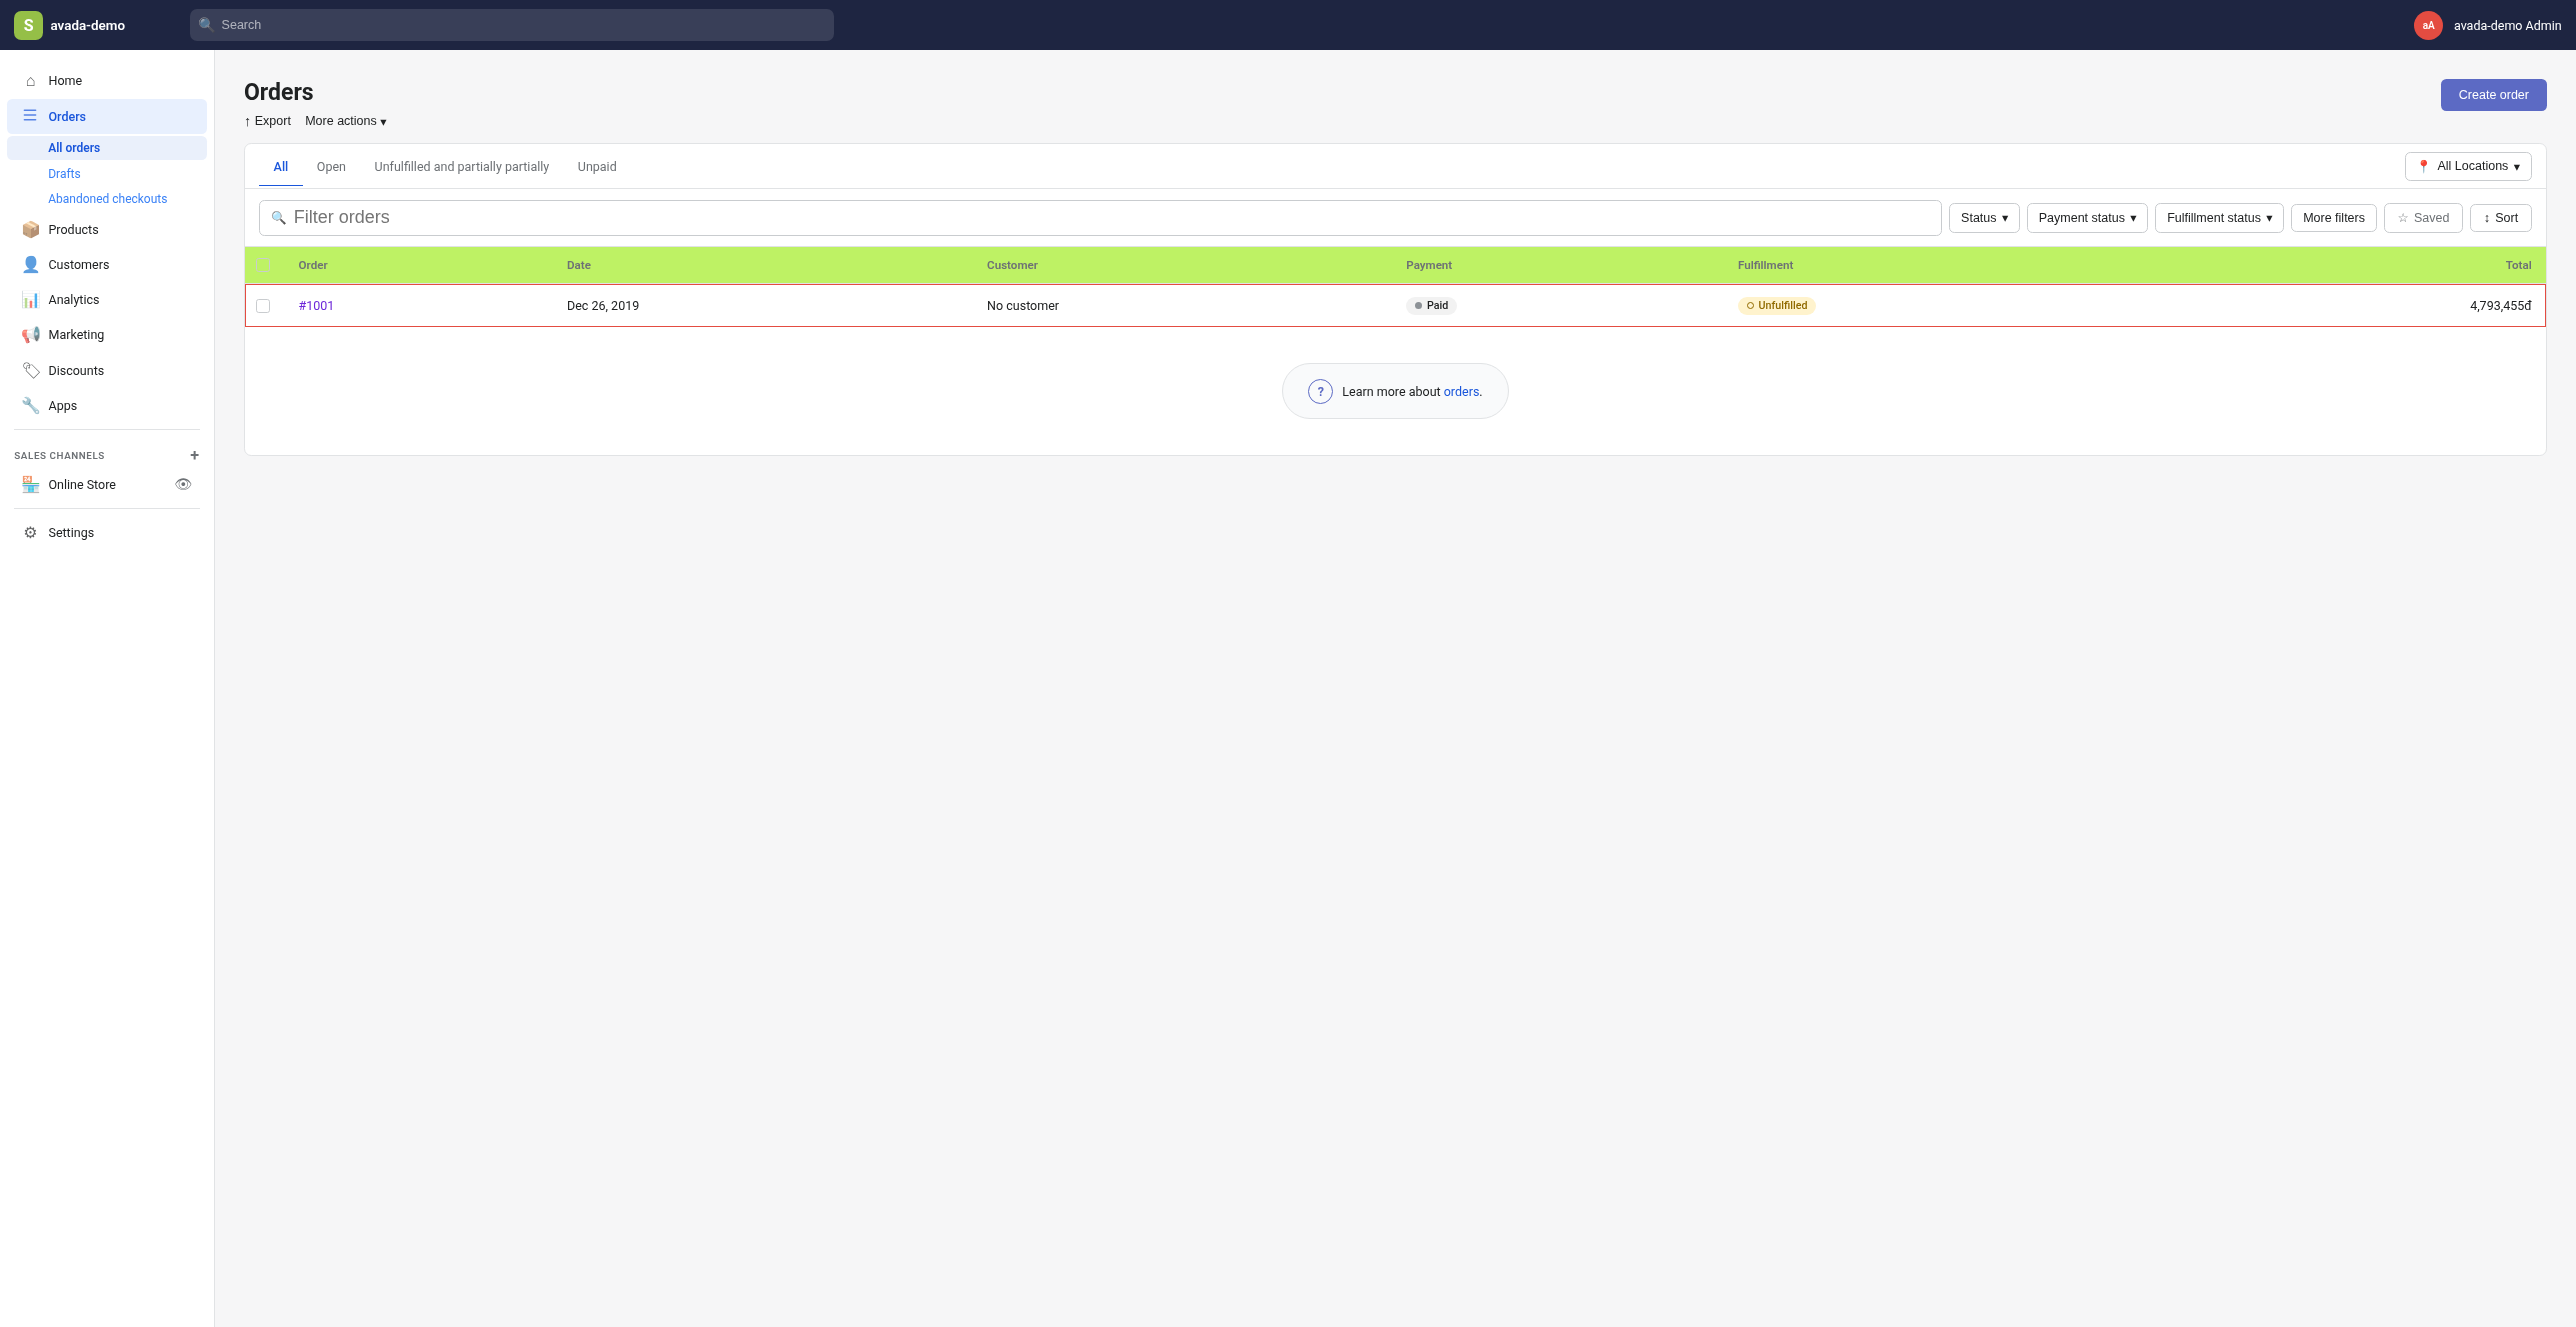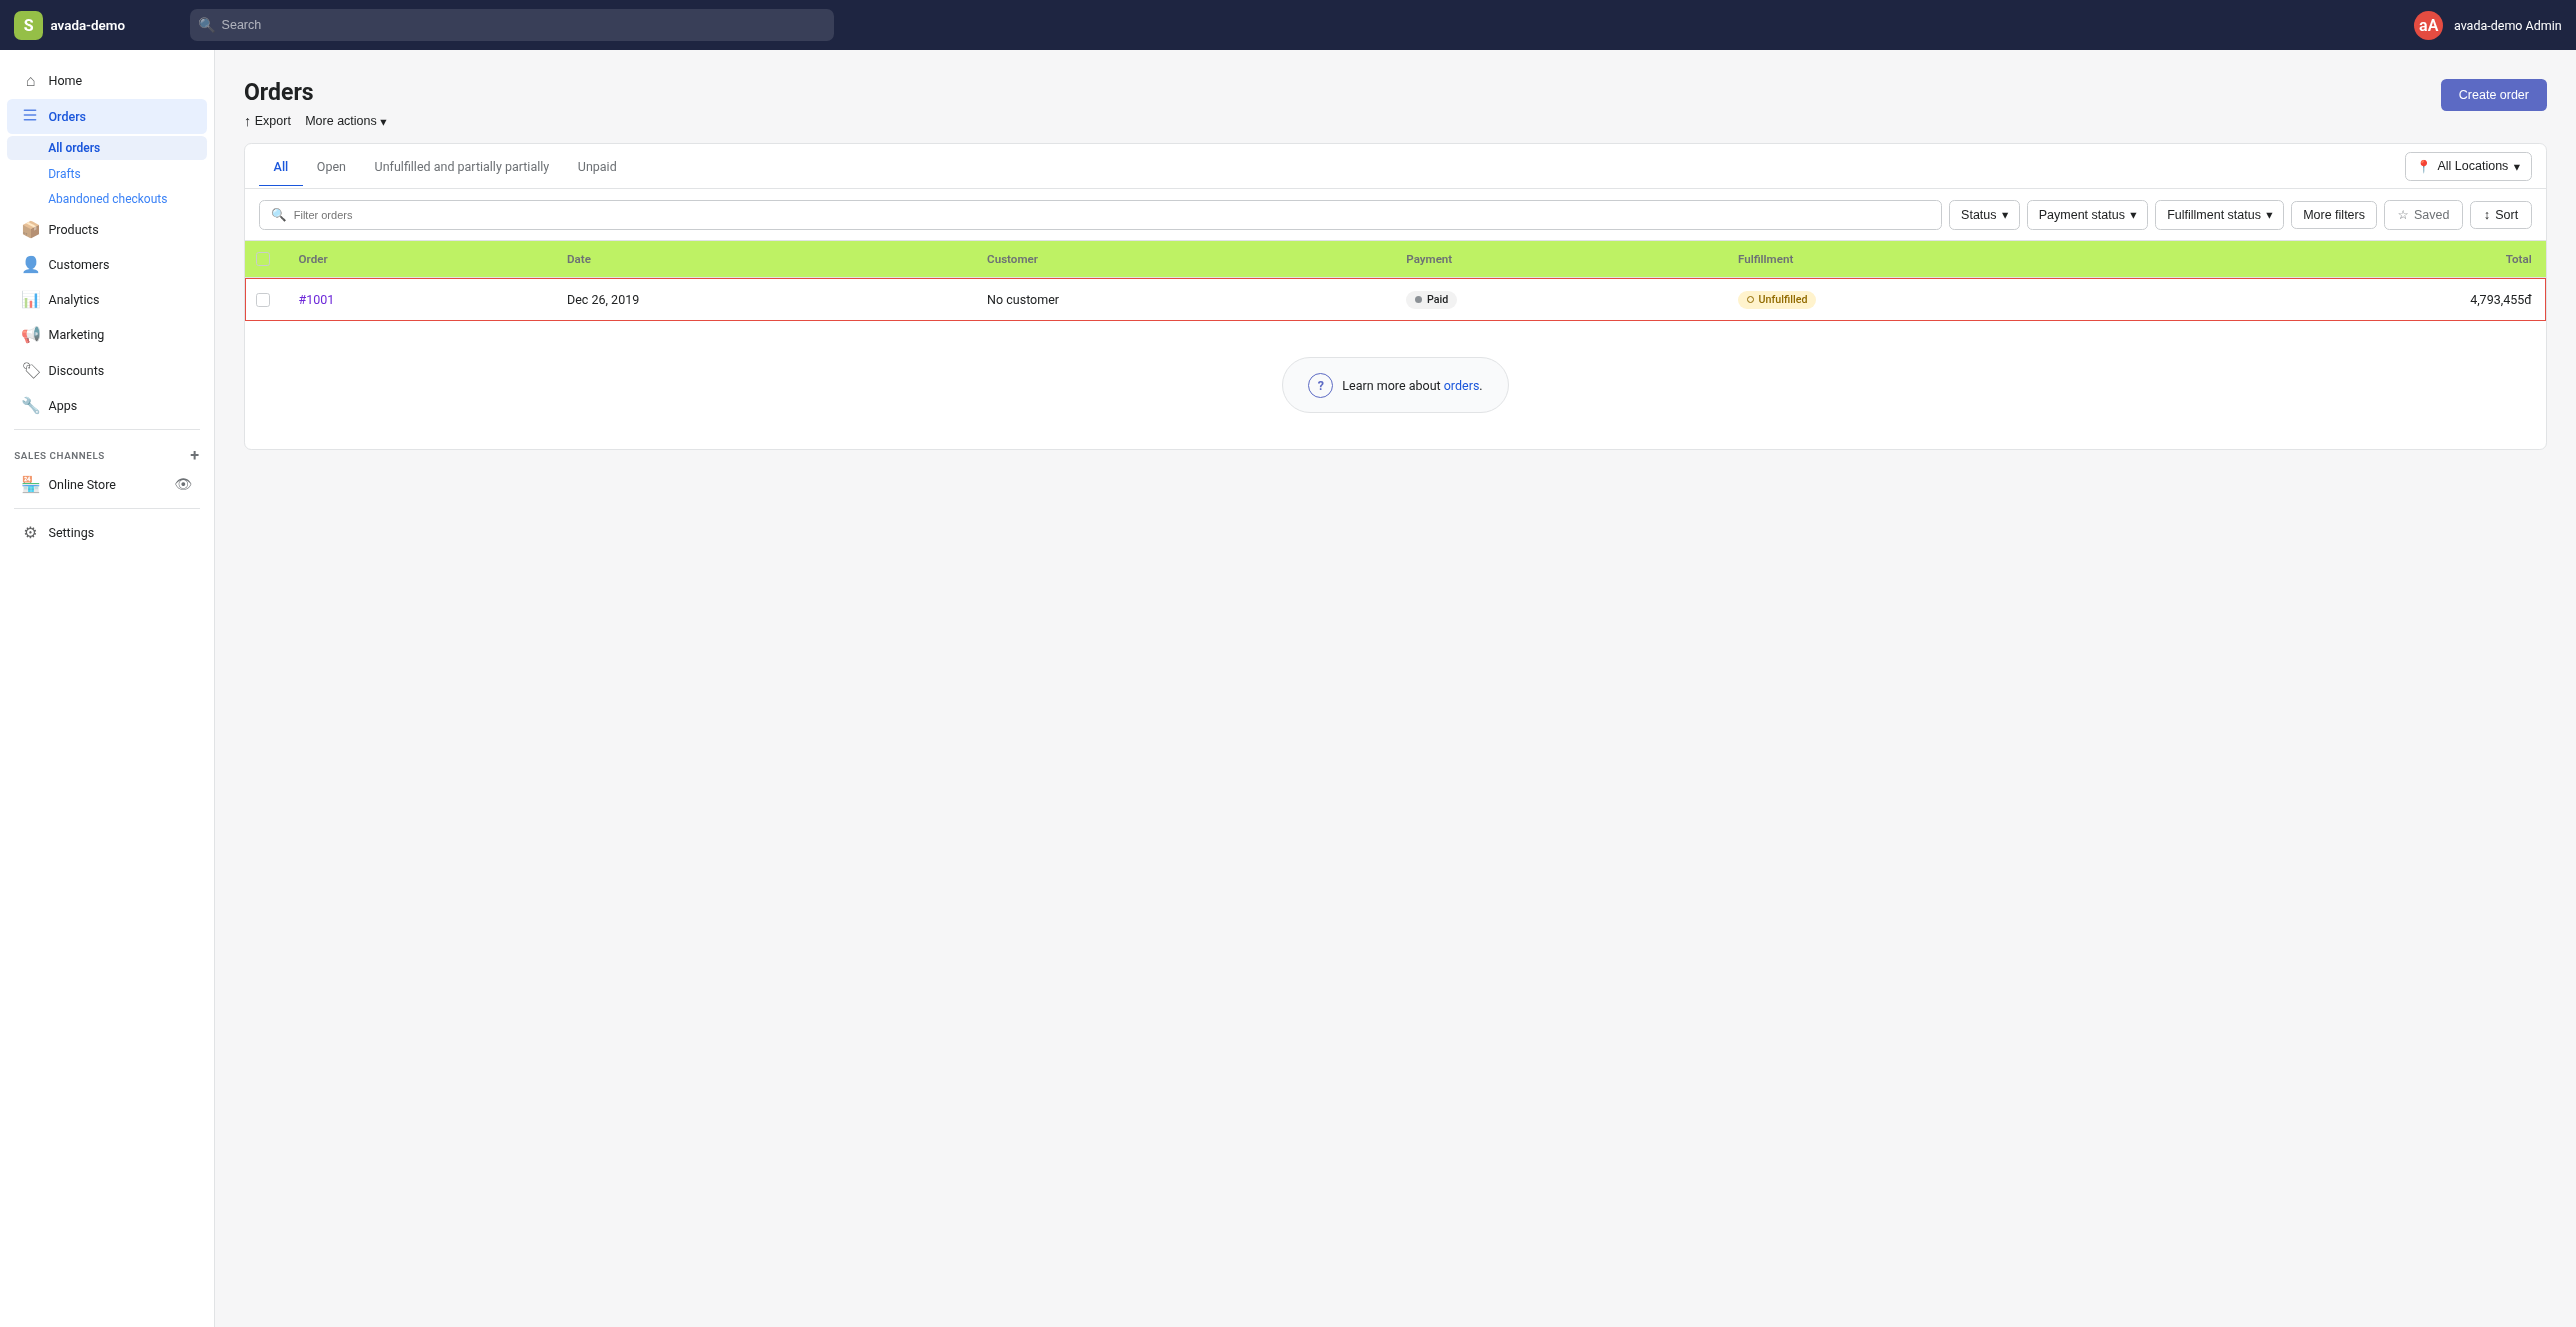--- a/index.html
+++ b/index.html
@@ -65,21 +65,21 @@
       display: flex;
       align-items: center;
       gap: 10.7px;
     }
     .avatar {
       width: 29px; height: 29px;
       border-radius: 50%;
       background: #e44c41;
       color: #fff;
       display: flex; align-items: center; justify-content: center;
-      font-size: 16px;
+      font-size: 10px;
       font-weight: 600;
     }
     .topnav-username { color: #fff; font-size: 12.5px; }
 
     
     .layout {
       display: flex;
       margin-top: 50px;
       min-height: calc(100vh - 50px);
     }
@@ -263,21 +263,21 @@
       border: 0.9px solid #c9cccf;
       border-radius: 5.4px;
       background: #fff;
       padding: 6.3px 10.7px;
       flex: 1;
       min-width: 179px;
     }
     .filter-search input {
       border: none;
       outline: none;
-      font-size: 11px;
+      font-size: 18px;
       color: #6d7175;
       background: transparent;
       width: 100%;
     }
     .filter-btn {
       display: flex;
       align-items: center;
       gap: 5.4px;
       border: 0.9px solid #c9cccf;
       border-radius: 5.4px;

